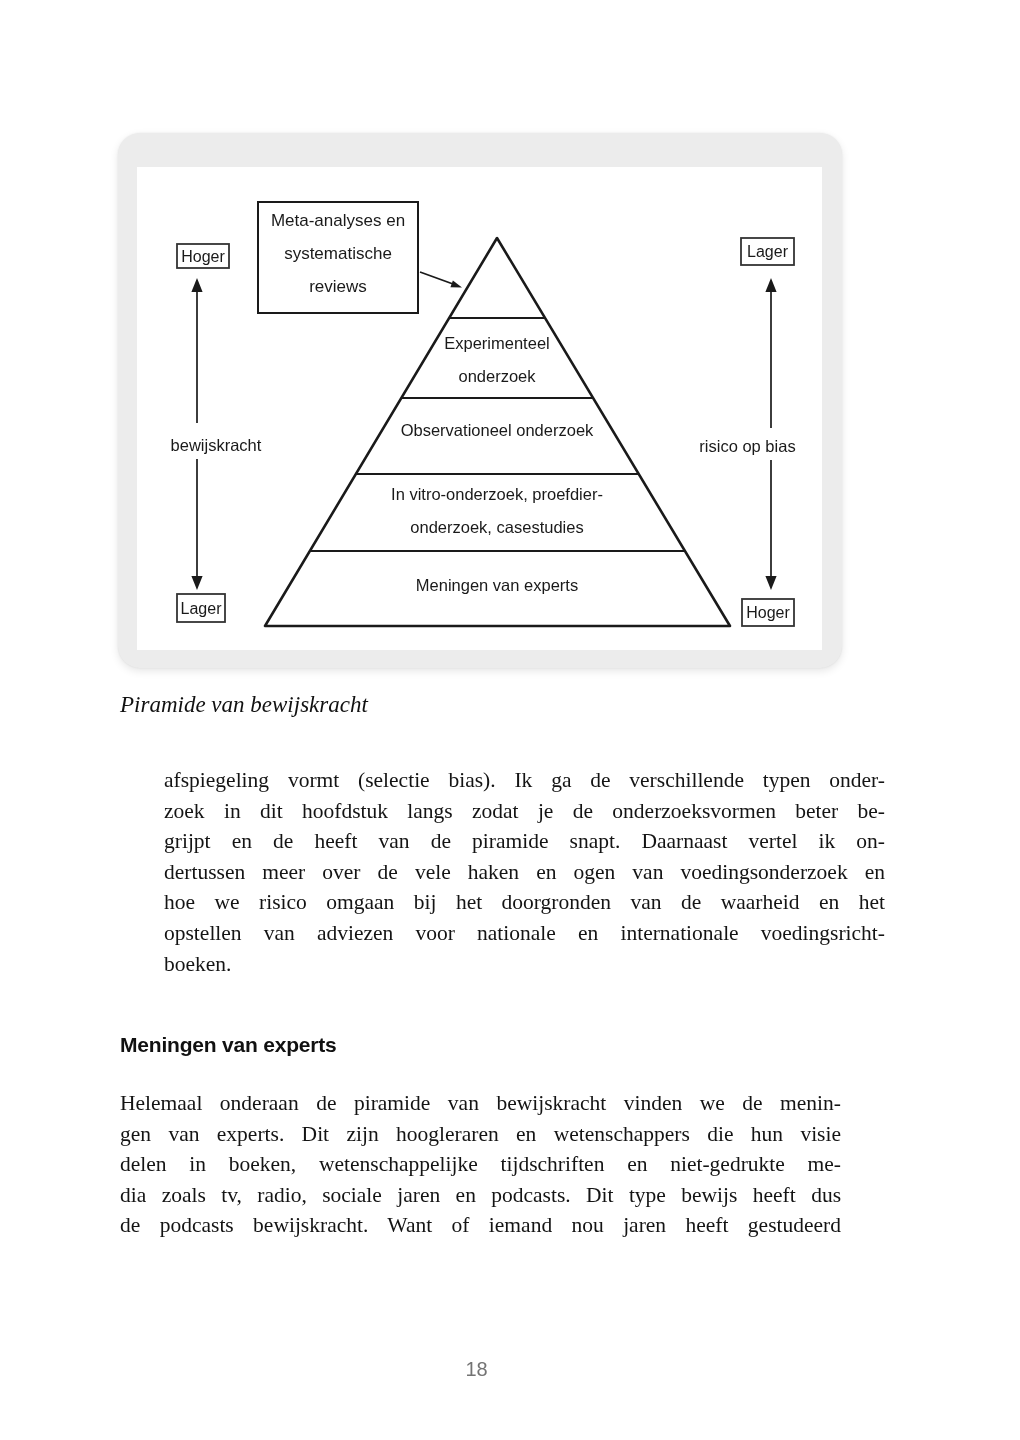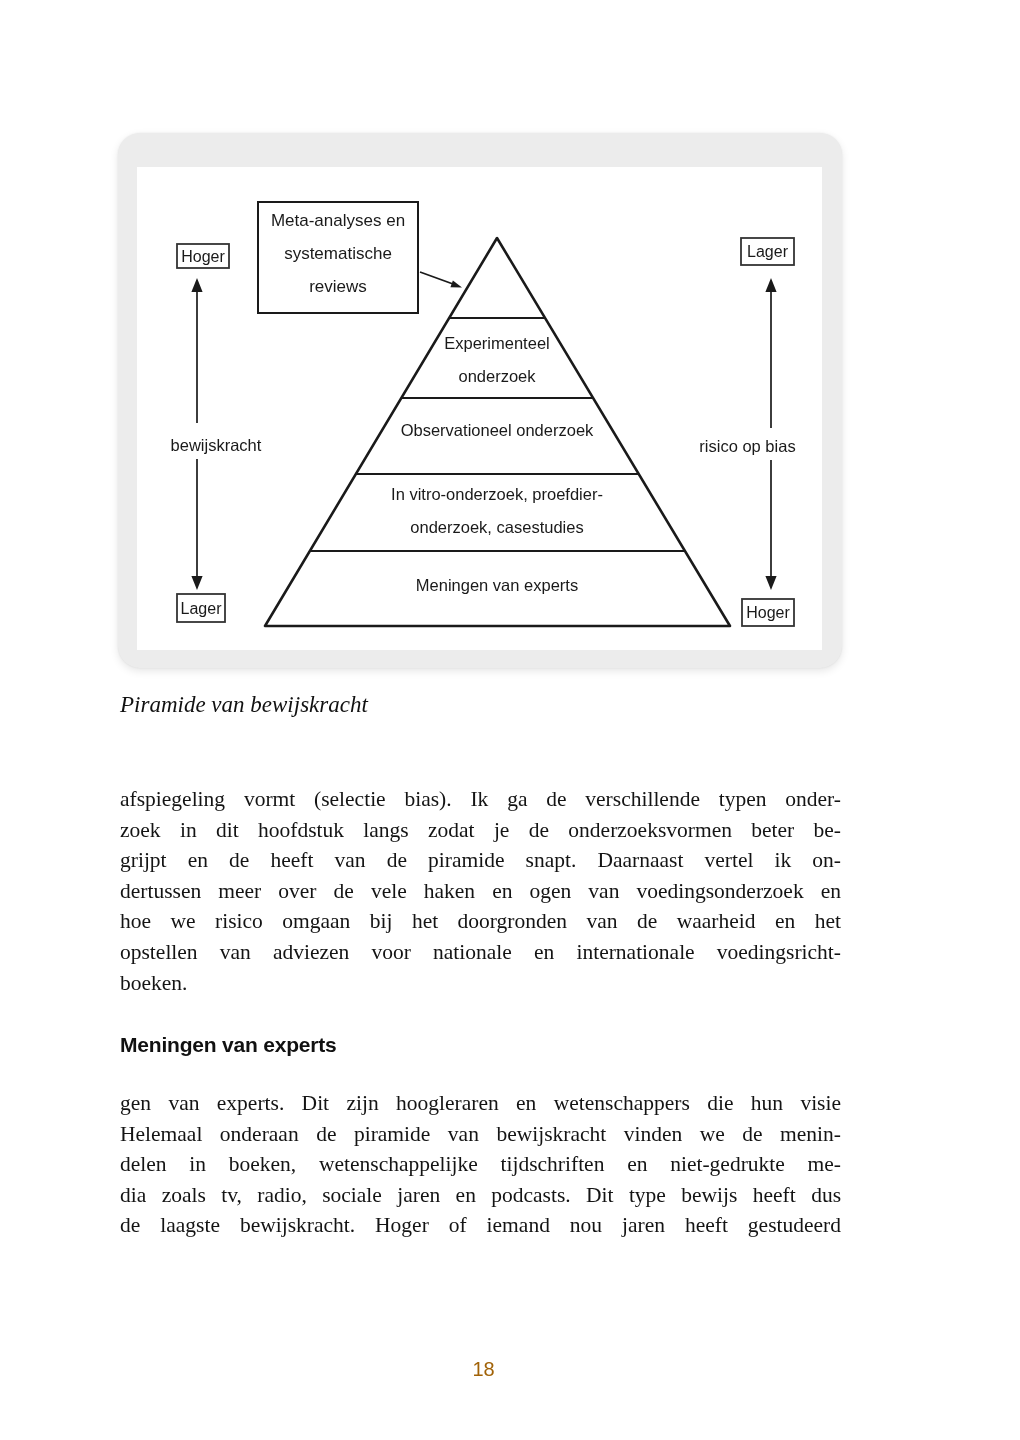--- a/index.html
+++ b/index.html
@@ -14,32 +14,32 @@
   }
   .figure-card svg { position:absolute; left:0; top:0; }
   .caption {
     position:absolute; left:120px; top:674px; width:721px;
     font-style:italic; font-size:23px; color:#111;margin-top:18px;
   }
   .para {
     position:absolute; left:120px; width:721px;
     font-size:21.5px; line-height:30.6px; color:#141414;
   }
-  .p1 { top:784px; }
+  .p1 { top:765px;margin-left:44px; }
   .p2 { top:1088px; }
   .jline { text-align:justify; text-align-last:justify; }
   .jline.last { text-align-last:auto; }
   .heading {
     position:absolute; left:120px; top:1033px; width:721px;
     font-family:"Liberation Sans", sans-serif; font-weight:bold;
     font-size:21px; letter-spacing:-0.2px; color:#111;
   }
   .pagenum {
-    position:absolute; left:123px; top:1358px; width:721px; text-align:center;
-    font-family:"Liberation Sans", sans-serif; font-size:20px; color:#a16207;
+    position:absolute; left:116px; top:1358px; width:721px; text-align:center;
+    font-family:"Liberation Sans", sans-serif; font-size:20px; color:#737373;
   }
   .diagram-text {
     font-family:"Liberation Sans", sans-serif; fill:#1a1a1a;
   }
 </style>
 </head>
 <body>
 
 <div class="page">
 
@@ -99,22 +99,22 @@
       <div class="jline">grijpt en de heeft van de piramide snapt. Daarnaast vertel ik on-</div>
       <div class="jline">dertussen meer over de vele haken en ogen van voedingsonderzoek en</div>
       <div class="jline">hoe we risico omgaan bij het doorgronden van de waarheid en het</div>
       <div class="jline">opstellen van adviezen voor nationale en internationale voedingsricht-</div>
       <div class="jline last">boeken.</div>
     </div>
 
   <div class="heading">Meningen van experts</div>
 
   <div class="para p2">
+      <div class="jline">Helemaal onderaan de piramide van bewijskracht vinden we de menin-</div>
       <div class="jline">gen van experts. Dit zijn hoogleraren en wetenschappers die hun visie</div>
-      <div class="jline">Helemaal onderaan de piramide van bewijskracht vinden we de menin-</div>
       <div class="jline">delen in boeken, wetenschappelijke tijdschriften en niet-gedrukte me-</div>
       <div class="jline">dia zoals tv, radio, sociale jaren en podcasts. Dit type bewijs heeft dus</div>
-      <div class="jline">de laagste bewijskracht. Hoger of iemand nou jaren heeft gestudeerd</div>
+      <div class="jline">de podcasts bewijskracht. Want of iemand nou jaren heeft gestudeerd</div>
     </div>
 
   <div class="pagenum">18</div>
 
 </div>
 
 </body></html>

